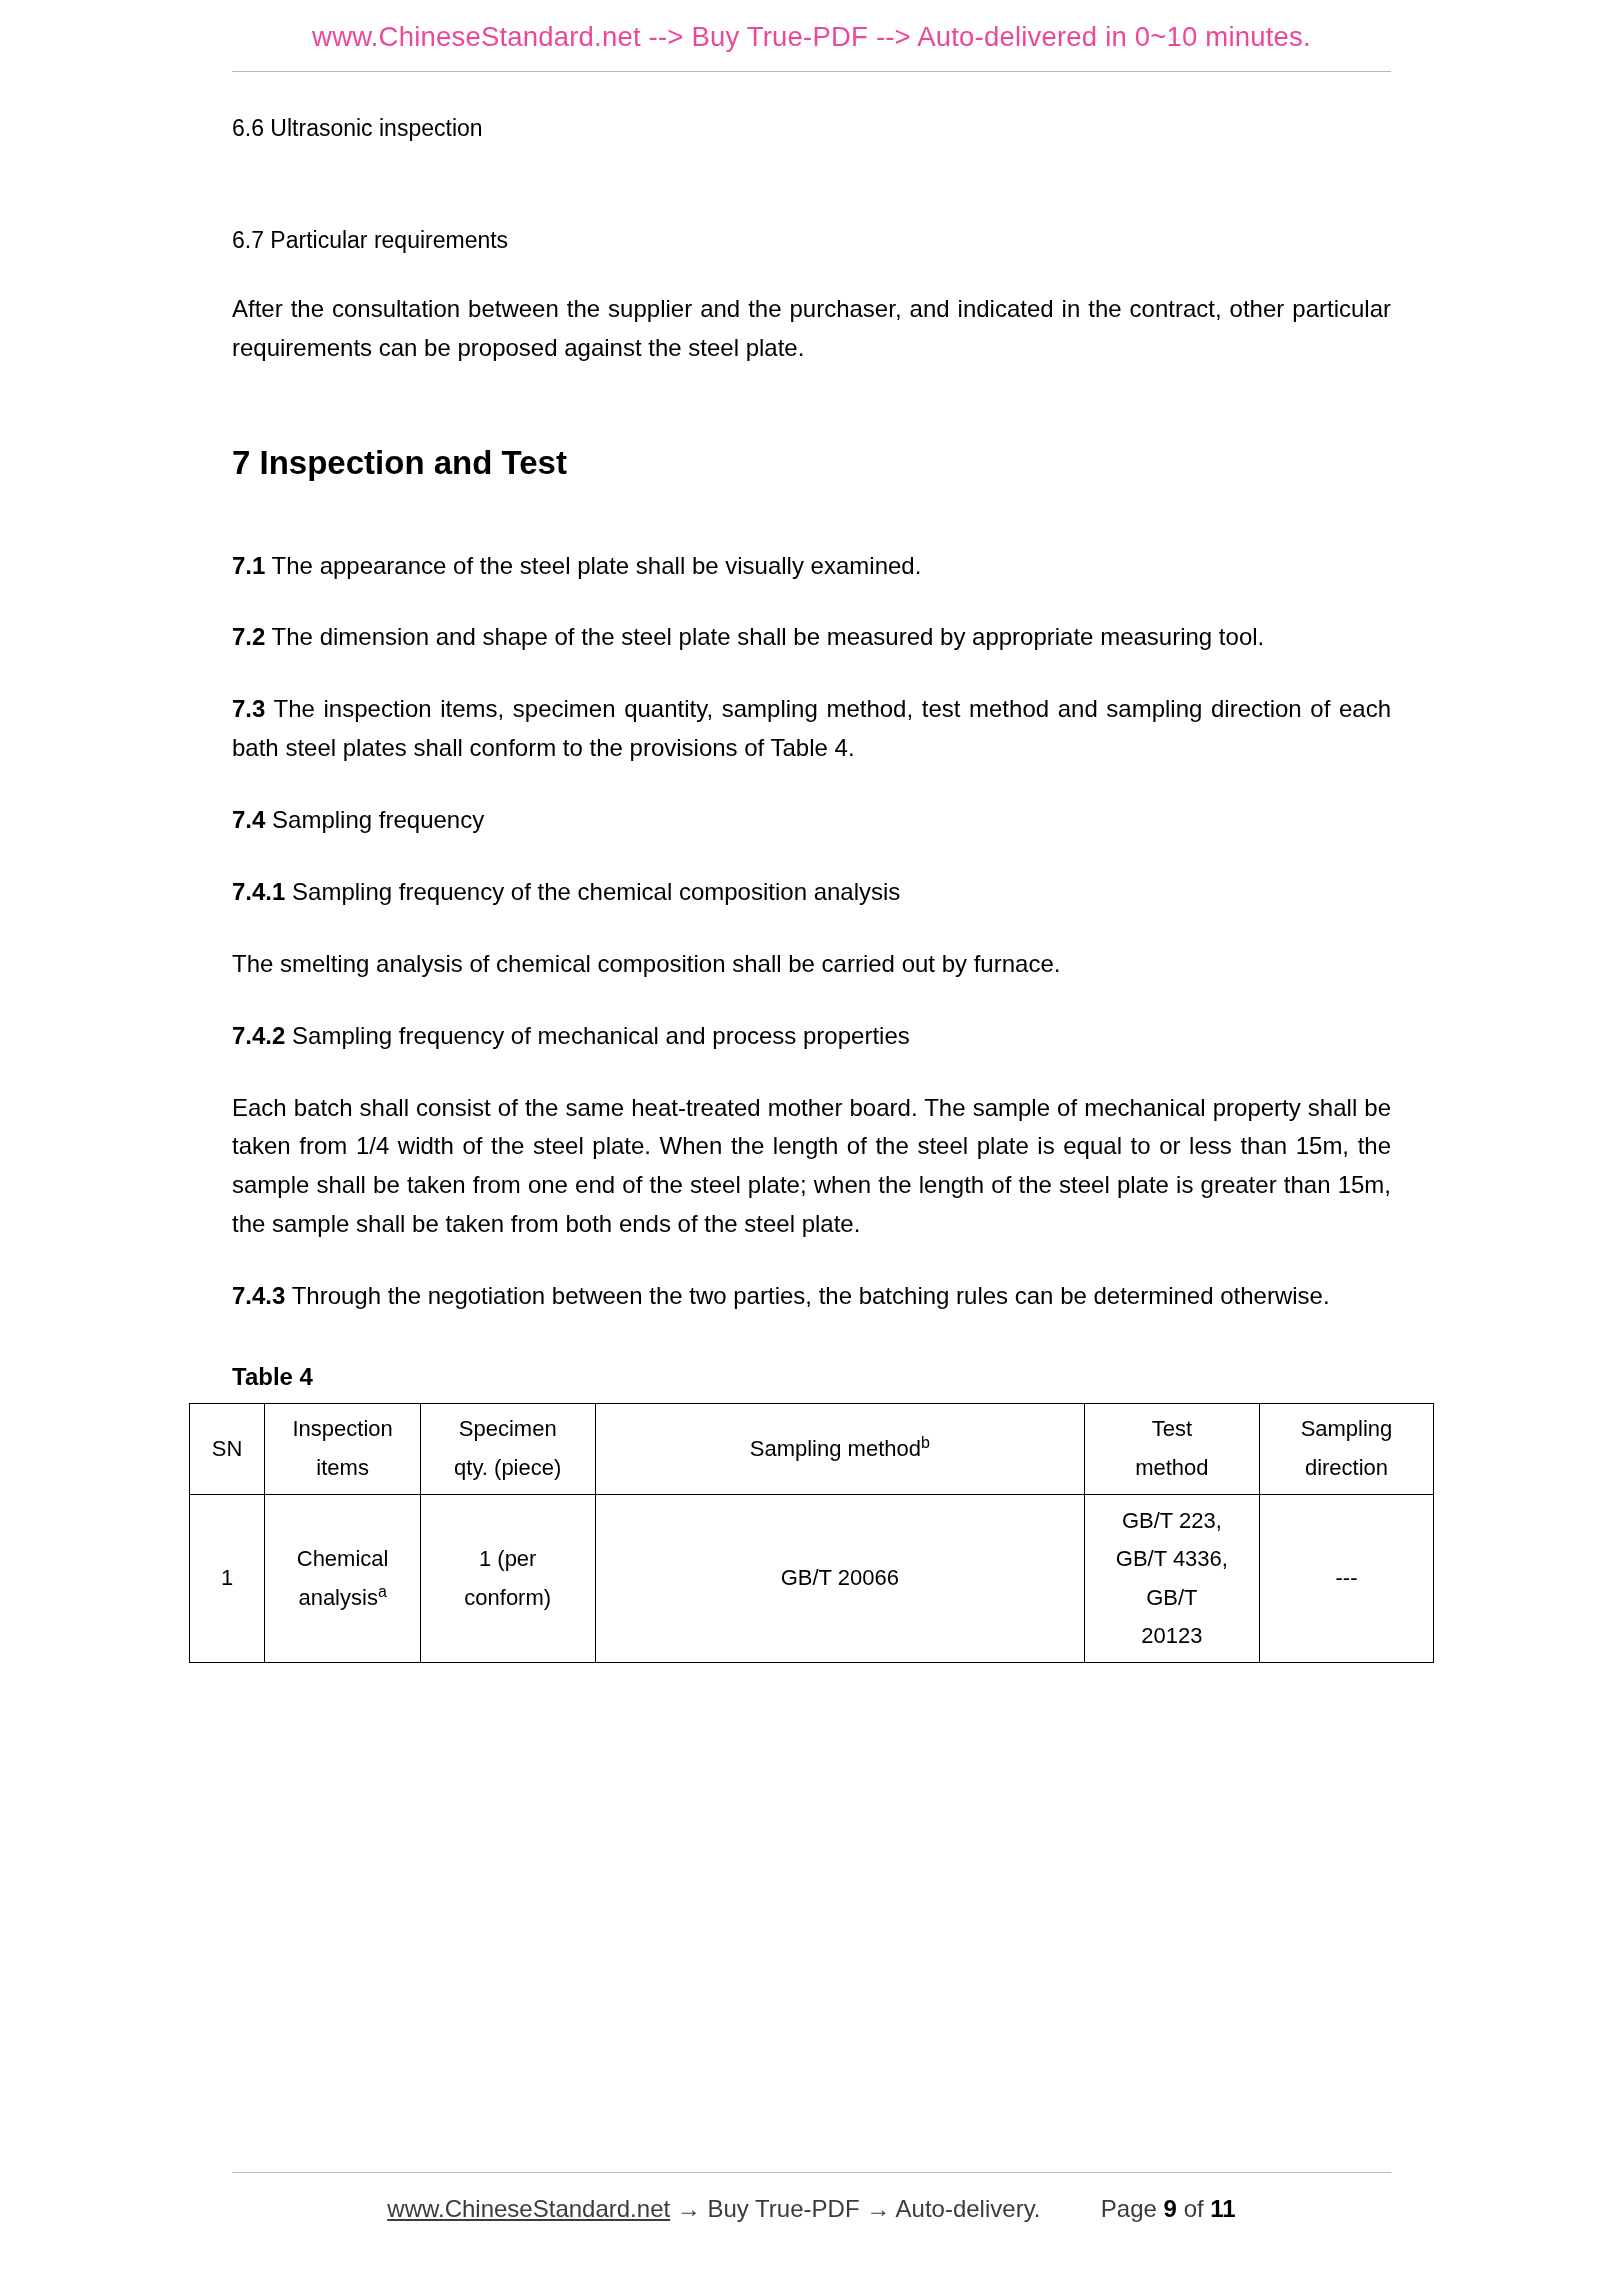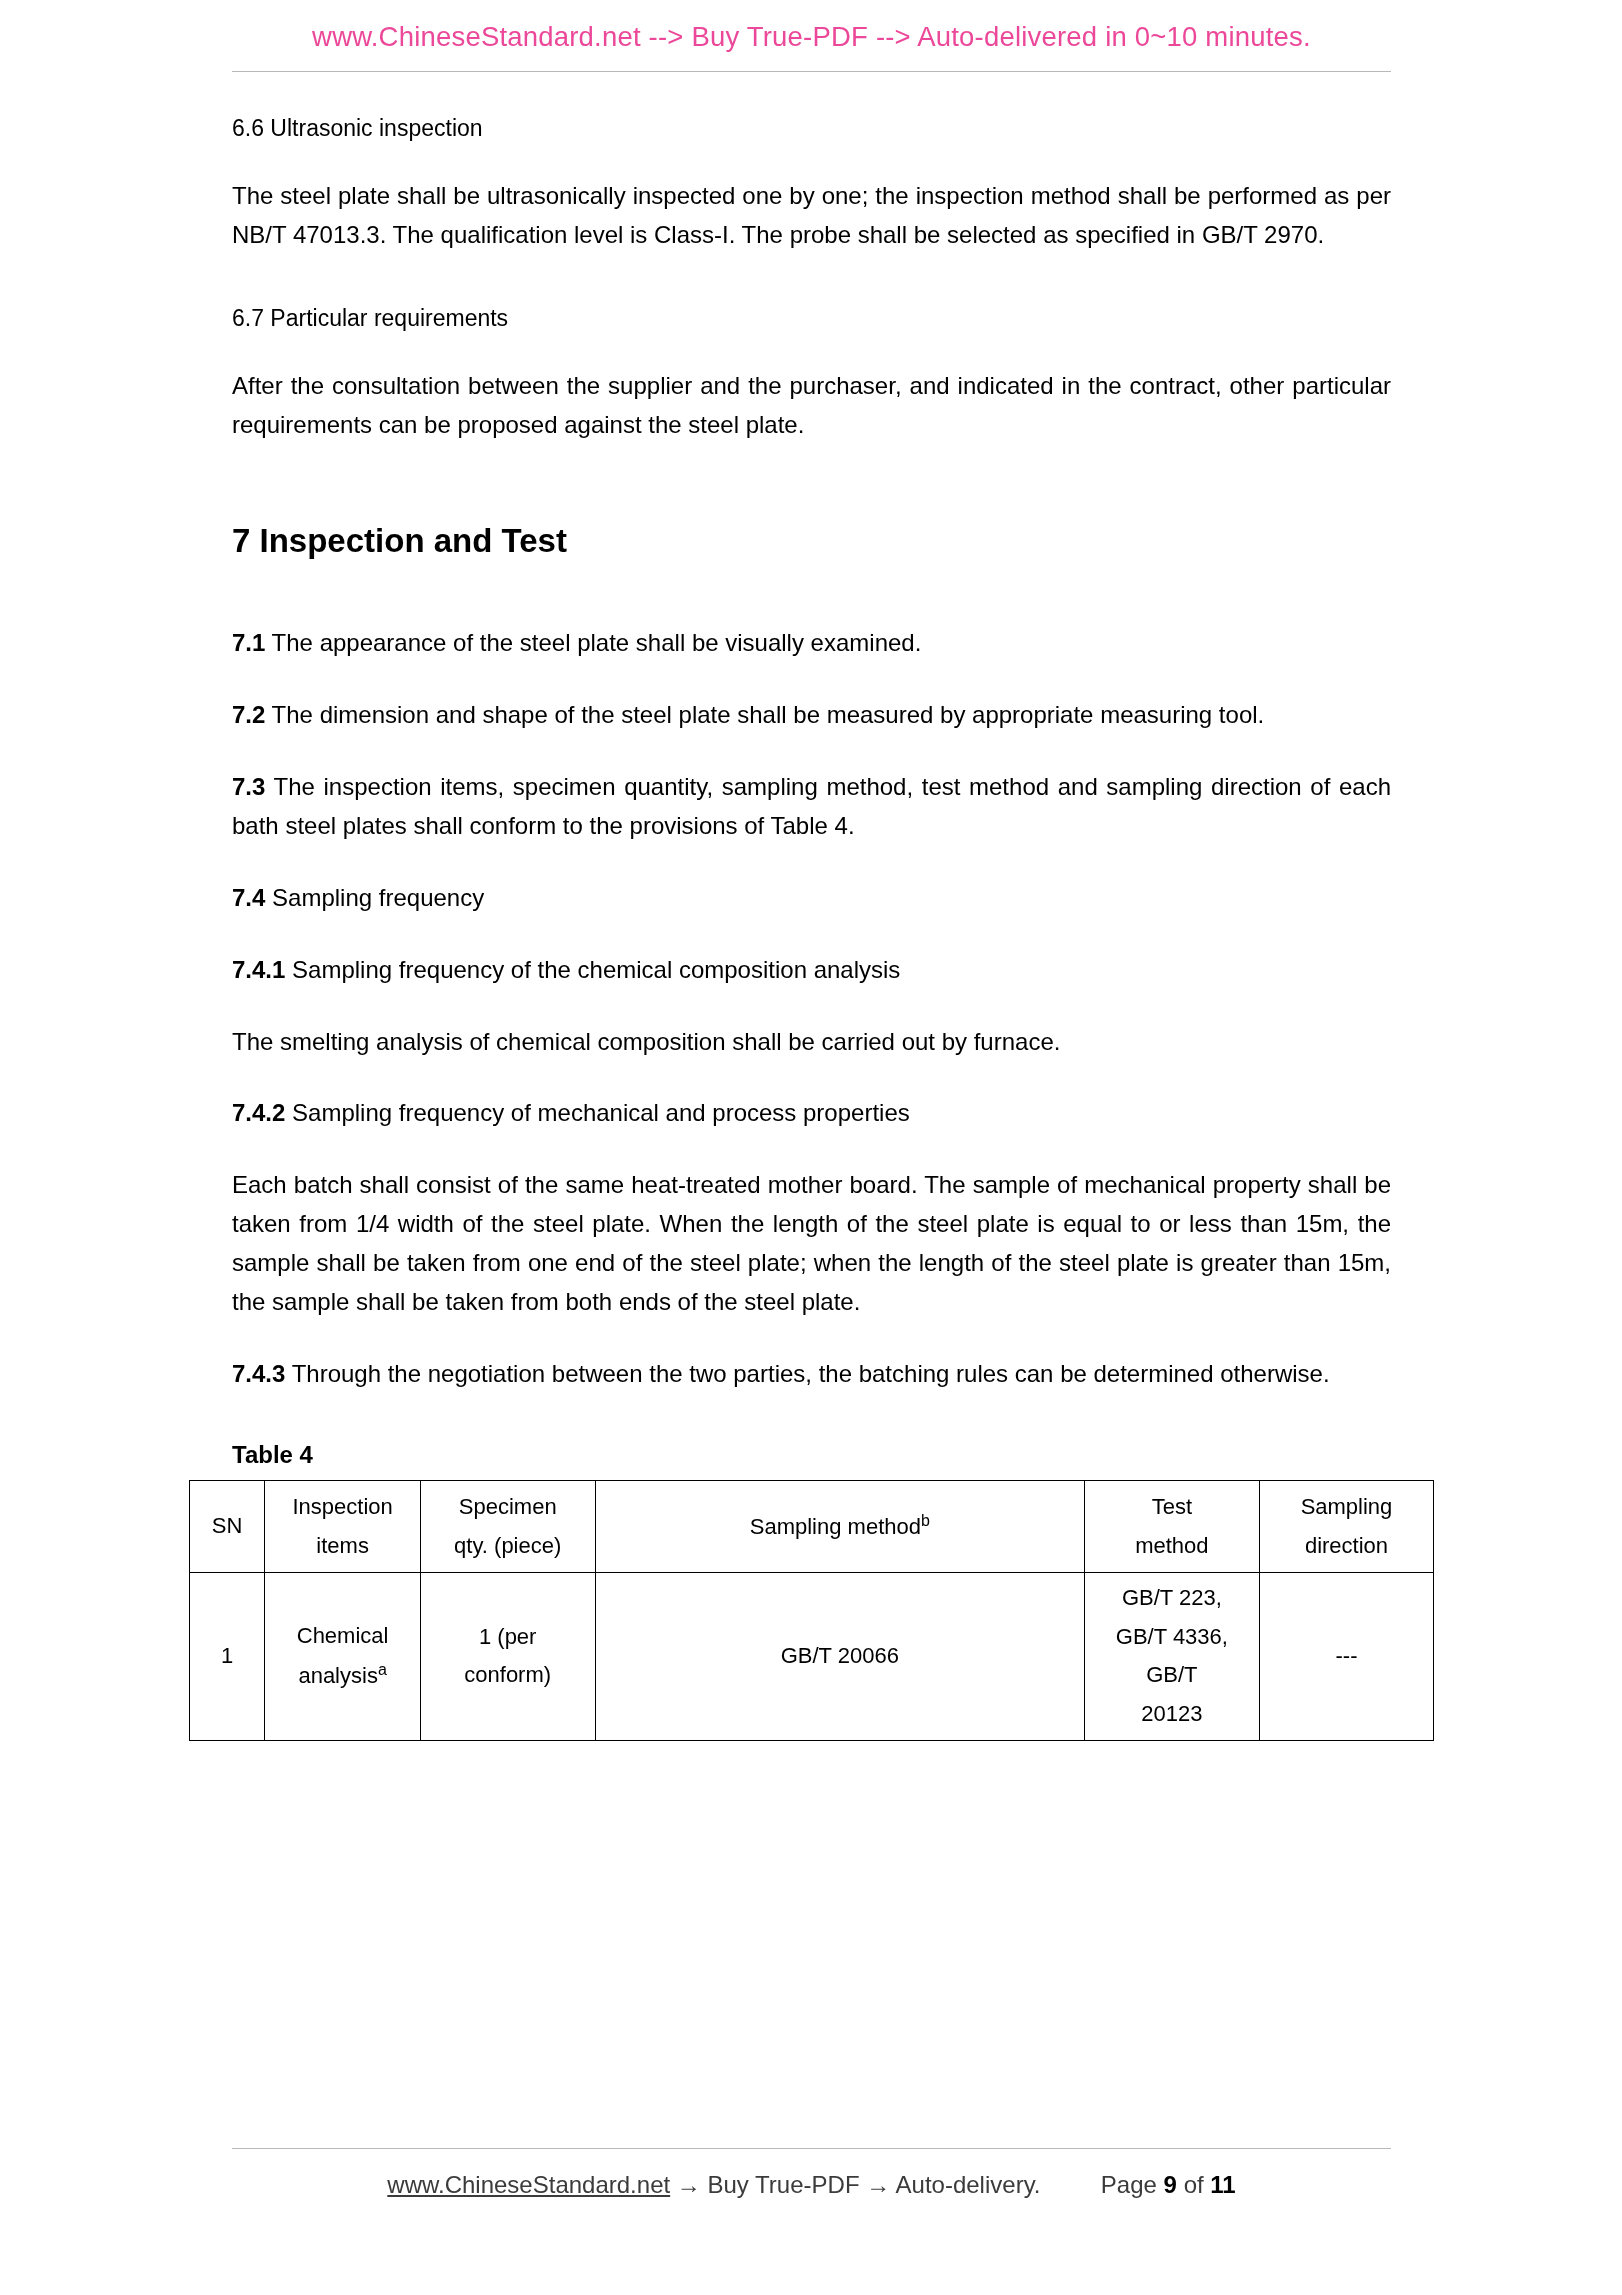--- a/index.html
+++ b/index.html
@@ -92,21 +92,21 @@
   .c-items { width: 148px; }
   .c-qty { width: 167px; }
   .c-samp { width: 482px; }
   .c-test { width: 167px; }
   .c-dir { width: 167px; }
   sup { font-size: 16px; vertical-align: super; }
   .footer {
     position: absolute;
     left: 0;
     right: 0;
-    bottom: 96px;
+    bottom: 72px;
   }
   .footer-rule {
     width: 1159px;
     margin: 0 auto 22px auto;
     border-top: 0.8px solid #b8b8b8;
   }
   .footer-line {
     width: 1159px;
     margin: 0 auto;
     text-align: center;
@@ -125,21 +125,20 @@
 
 <div class="page">
 
   <div class="banner">www.ChineseStandard.net --&gt; Buy True-PDF --&gt; Auto-delivered in 0~10 minutes.</div>
   <div class="rule"></div>
 
   <div class="content">
 
     <h3 class="sec">6.6 Ultrasonic inspection</h3>
     <div class="sp-40"></div>
-    <p class="body">The steel plate shall be ultrasonically inspected one by one; the inspection method shall be performed as per NB/T 47013.3. The qualification level is Class-I. The probe shall be selected as specified in GB/T 2970.</p>
 
     <div class="sp-56"></div>
 
     <h3 class="sec">6.7 Particular requirements</h3>
     <div class="sp-40"></div>
     <p class="body">After the consultation between the supplier and the purchaser, and indicated in the contract, other particular requirements can be proposed against the steel plate.</p>
 
     <div class="sp-88"></div>
 
     <h2 class="bigsec">7 Inspection and Test</h2>

